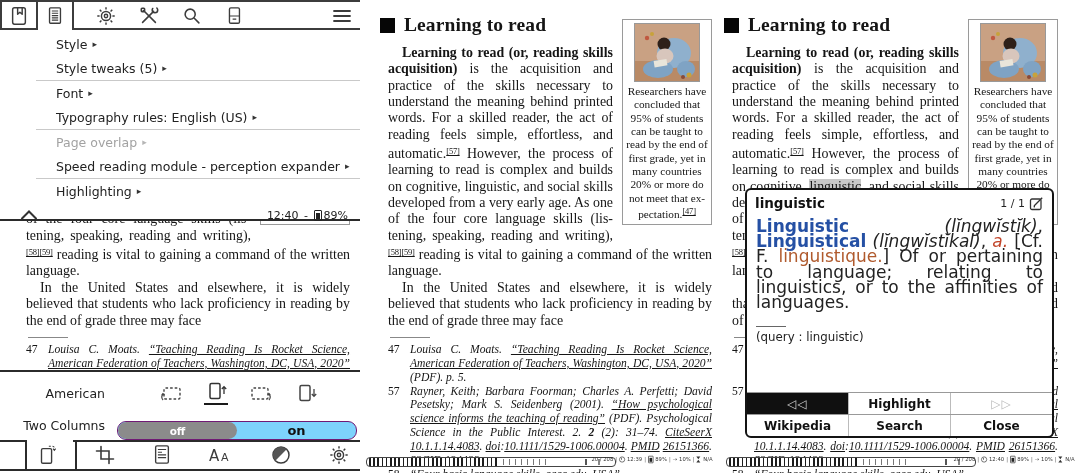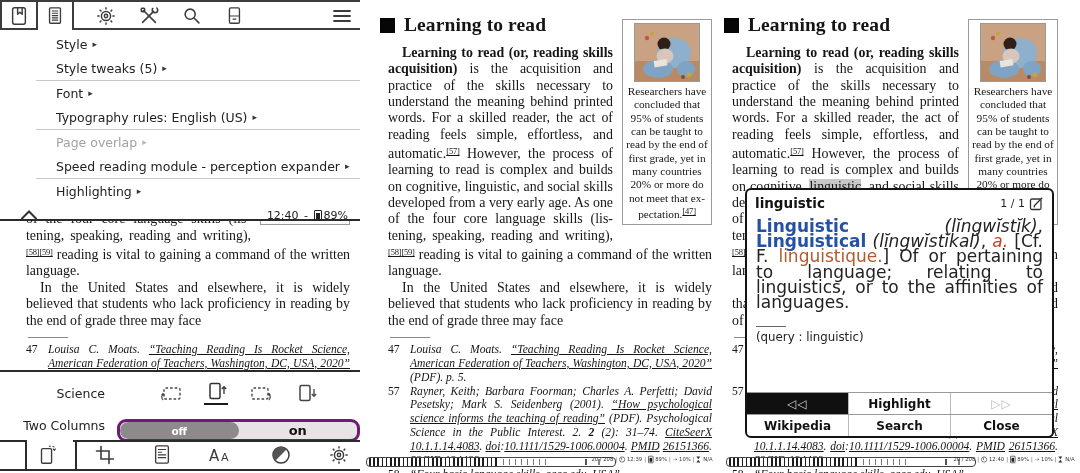--- a/index.html
+++ b/index.html
@@ -80,22 +80,22 @@
   .mf-right{margin-left:auto;font-size:11px;color:#222;display:flex;align-items:center;gap:2px;}
 
   
   .config-block{position:absolute;left:0;right:0;top:370px;bottom:0;background:#fff;z-index:2;
                 border-top:2px solid #2b2b2b;}
   .cfg-row{display:flex;align-items:center;height:30px;margin-top:6px;}
   .cfg-label{width:105px;text-align:right;font-size:12.5px;color:#222;flex:none;}
   .rot-icons{display:flex;align-items:flex-end;gap:21px;margin-left:54px;}
   .rot-ic{display:flex;flex-direction:column;align-items:center;padding-bottom:2px;}
   .rot-ic.sel{border-bottom:2px solid #1a1a1a;}
-  .toggle{display:flex;width:238px;height:17px;border:3px solid #701a75;border-radius:9px;
-          margin-left:12px;overflow:hidden;background:#e5e5e5;margin-top:11px;}
+  .toggle{display:flex;width:238px;height:17px;border:1px solid #701a75;border-radius:9px;
+          margin-left:12px;overflow:hidden;background:#7dd3fc;margin-top:11px;}
   .tg-off{flex:1;background:#8b8b8b;border-radius:9px;color:#fff;font-weight:bold;font-size:10.5px;
           display:flex;align-items:center;justify-content:center;}
   .tg-on{flex:1;color:#111;font-weight:bold;font-size:13px;
          display:flex;align-items:center;justify-content:center;}
   .tabbar2{position:absolute;left:0;right:0;top:68px;height:29px;border-bottom:2px solid #2b2b2b;
            display:flex;align-items:center;justify-content:space-between;padding:0 10px 0 36px;}
   .t2line-a{position:absolute;left:0;top:0;width:25px;height:2px;background:#2b2b2b;}
   .t2line-b{position:absolute;left:73px;right:0;top:0;height:2px;background:#2b2b2b;}
   .t2box{position:absolute;left:25px;top:0;bottom:0;width:48px;
          border-left:2px solid #2b2b2b;border-right:2px solid #2b2b2b;}
@@ -284,21 +284,21 @@
           <span>12:40</span>
             <span>&nbsp;-&nbsp;</span>
           <i class="batt"></i>
           <span>89%</span>
         </span>
       </div>
     </div>
 
     <div class="config-block">
       <div class="cfg-row">
-        <span class="cfg-label">Science</span>
+        <span class="cfg-label">American</span>
         <span class="rot-icons">
           <span class="rot-ic">
               <svg class="ic" width="24" height="20" viewBox="0 0 24 20" fill="none" stroke="#444" stroke-width="1.4">
                 <rect x="5" y="5" width="16" height="11" rx="1.5" stroke-dasharray="2.6 2"></rect>
                 <path d="M4 17 q-2.5-3 0-6" stroke-width="1.2"></path>
                 <path d="M2.8 12 l1.2-1.4 1.3 1.5" stroke-width="1.2"></path>
               </svg>
             </span>
           <span class="rot-ic sel">
               <svg class="ic" width="24" height="20" viewBox="0 0 24 20" fill="none" stroke="#333" stroke-width="1.5">

